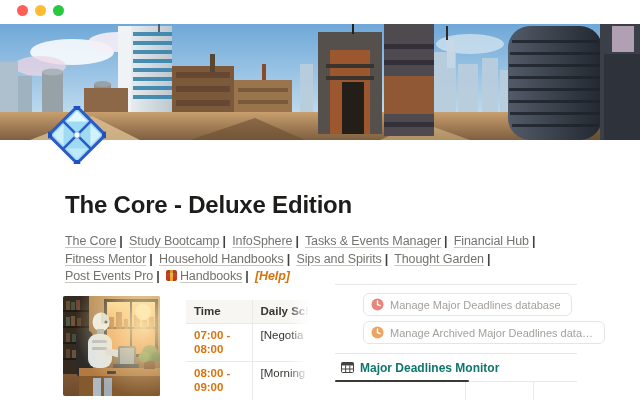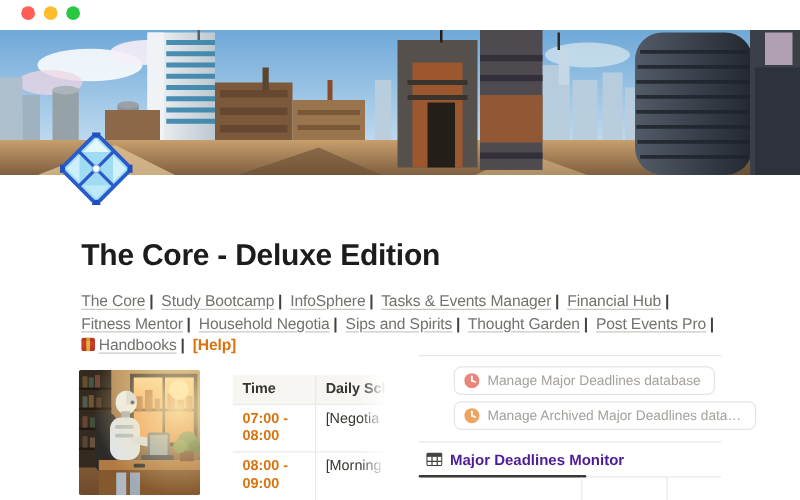--- a/index.html
+++ b/index.html
@@ -20,21 +20,21 @@
   .gem { position:absolute; top:106px; left:48px; width:58px; height:58px; z-index:6; }
 
   
   .title { position:absolute; top:191px; left:65px; font-size:24px; font-weight:700;
     letter-spacing:-0.2px; color:#1d1c1a; }
   .nav { position:absolute; top:233px; left:65px; width:518px; font-size:12.5px;
     line-height:17.5px; letter-spacing:-0.1px; color:#37352f; }
   .nav a { color:#73726e; text-decoration:underline; text-decoration-color:#c9c7c2;
     text-underline-offset:2px; cursor:pointer; white-space:nowrap;margin-top:44px; }
   .nav .sep { color:#43413d; font-weight:600; margin:0 3px; }
-  .nav a.help { color:#d9730d; text-decoration:none; font-weight:600; }
+  .nav a.help { color:#d9730d; text-decoration:none; font-weight:600;font-style:italic; }
   .gift { display:inline-block; width:11px; height:11px; border-radius:2px; margin-right:3px;
     vertical-align:-1px;
     background:
       linear-gradient(#f0c23c,#d9a92f) 50% 0 / 3px 100% no-repeat,
       linear-gradient(#d84a30,#b83523);
     box-shadow:inset 0 3px rgba(0,0,0,.15); }
 
   
   .photo { position:absolute; top:296px; left:63px; width:97px; height:100px;
     border-radius:2px; overflow:hidden; }
@@ -60,21 +60,21 @@
     font-size:11px; color:#a4a19c; cursor:pointer;margin-left:28px; }
   .btn.fit { display:inline-flex; max-width:242px; }
   .btn.full { margin-top:5px; width:242px; }
   .btn .lbl { overflow:hidden; text-overflow:ellipsis; white-space:nowrap; }
   .btn svg { flex:0 0 auto; }
   .div2 { margin-top:9px; }
   .tabbar { position:relative; height:28px; border-bottom:1px solid #e9e9e7;
     display:flex; align-items:center; gap:6px; padding-left:6px; }
   .tabbar .active-line { position:absolute; left:0; bottom:-1px; width:134px; height:2.5px;
     background:#3b3935; border-radius:1px; }
-  .tabbar .tlabel { font-size:12px; font-weight:600; color:#4c1d95; }
+  .tabbar .tlabel { font-size:12px; font-weight:600; color:#0f766e; }
   .undertable { position:relative; height:19px; }
   .undertable .v1, .undertable .v2 { position:absolute; top:0; width:1px; height:19px; background:#e9e9e7; }
   .undertable .v1 { left:130px; } .undertable .v2 { left:198px; }
 </style>
 </head>
 <body>
 
 <div class="page">
 
   <div class="titlebar">
@@ -208,21 +208,21 @@
 
   <h1 class="title">The Core - Deluxe Edition</h1>
 
   <p class="nav">
     <a>The Core</a><span class="sep">|</span>
     <a>Study Bootcamp</a><span class="sep">|</span>
     <a>InfoSphere</a><span class="sep">|</span>
     <a>Tasks &amp; Events Manager</a><span class="sep">|</span>
     <a>Financial Hub</a><span class="sep">|</span>
     <a>Fitness Mentor</a><span class="sep">|</span>
-    <a>Household Negotia</a><span class="sep">|</span>
+    <a>Household Handbooks</a><span class="sep">|</span>
     <a>Sips and Spirits</a><span class="sep">|</span>
     <a>Thought Garden</a><span class="sep">|</span>
     <a>Post Events Pro</a><span class="sep">|</span>
     <a><span class="gift"></span><span>Handbooks</span></a><span class="sep">|</span>
     <a class="help">[Help]</a>
   </p>
 
   <div class="photo">
     <svg width="97" height="100" viewBox="0 0 97 100">
       <defs>

